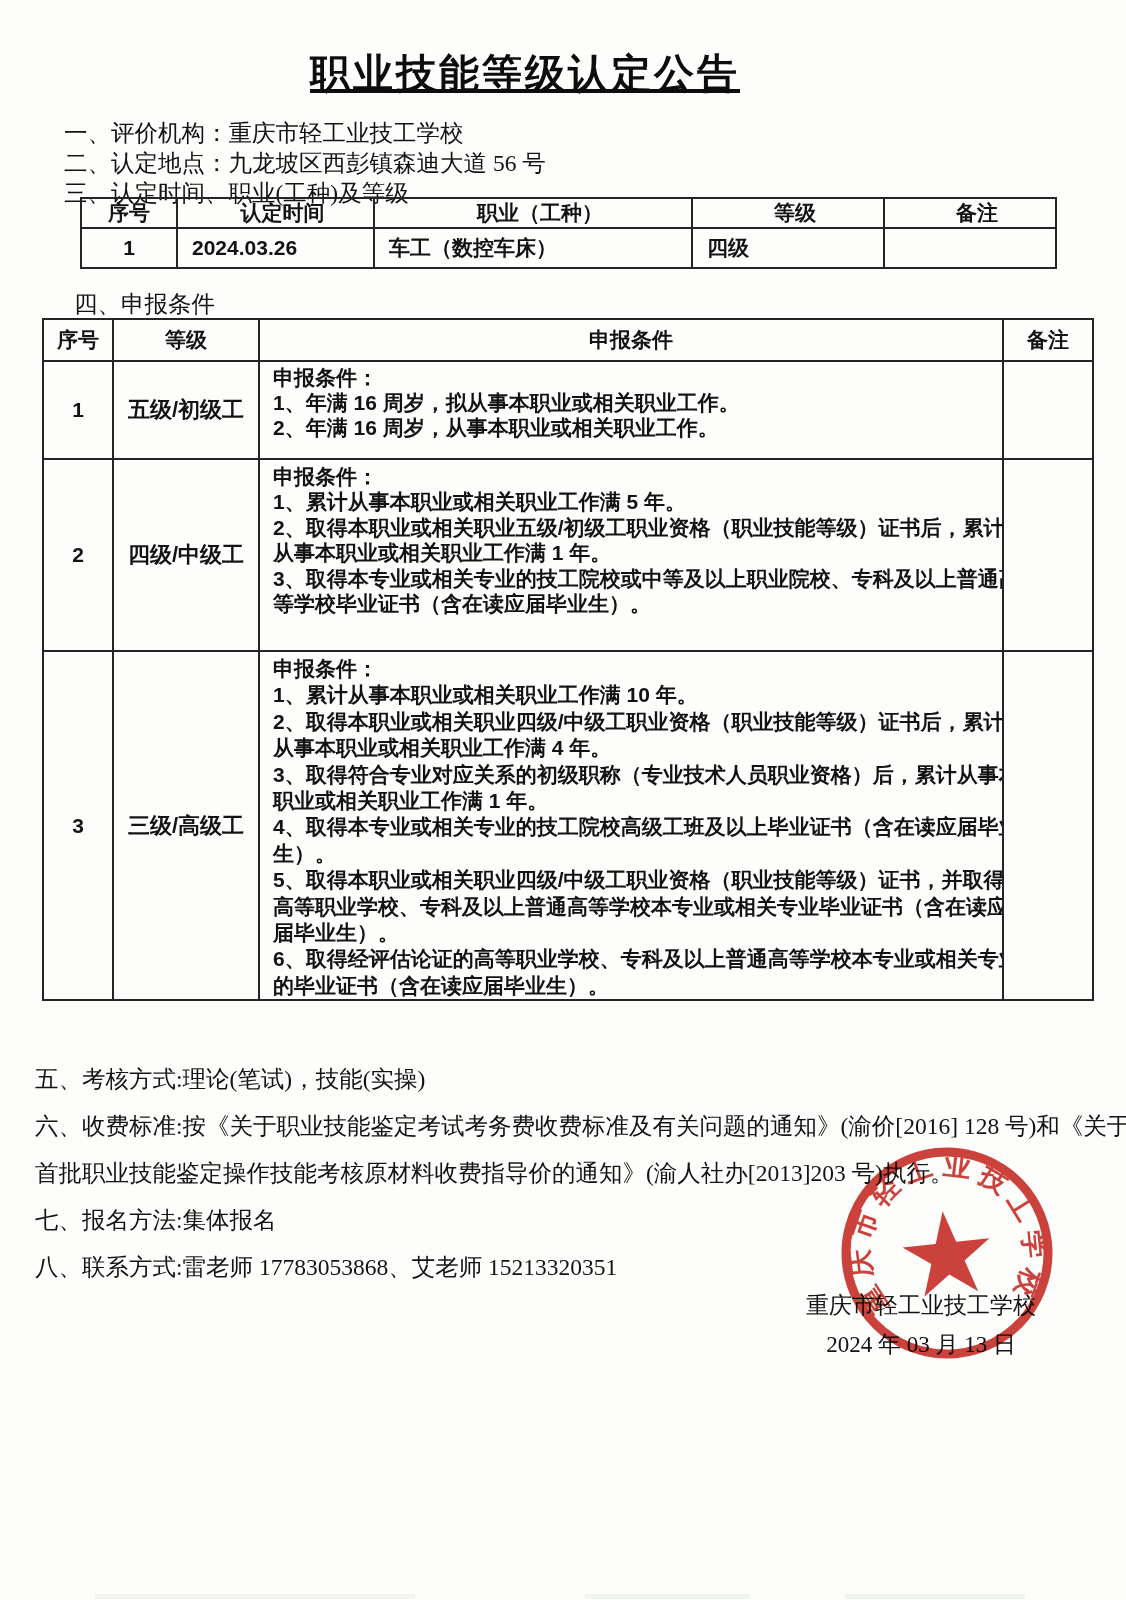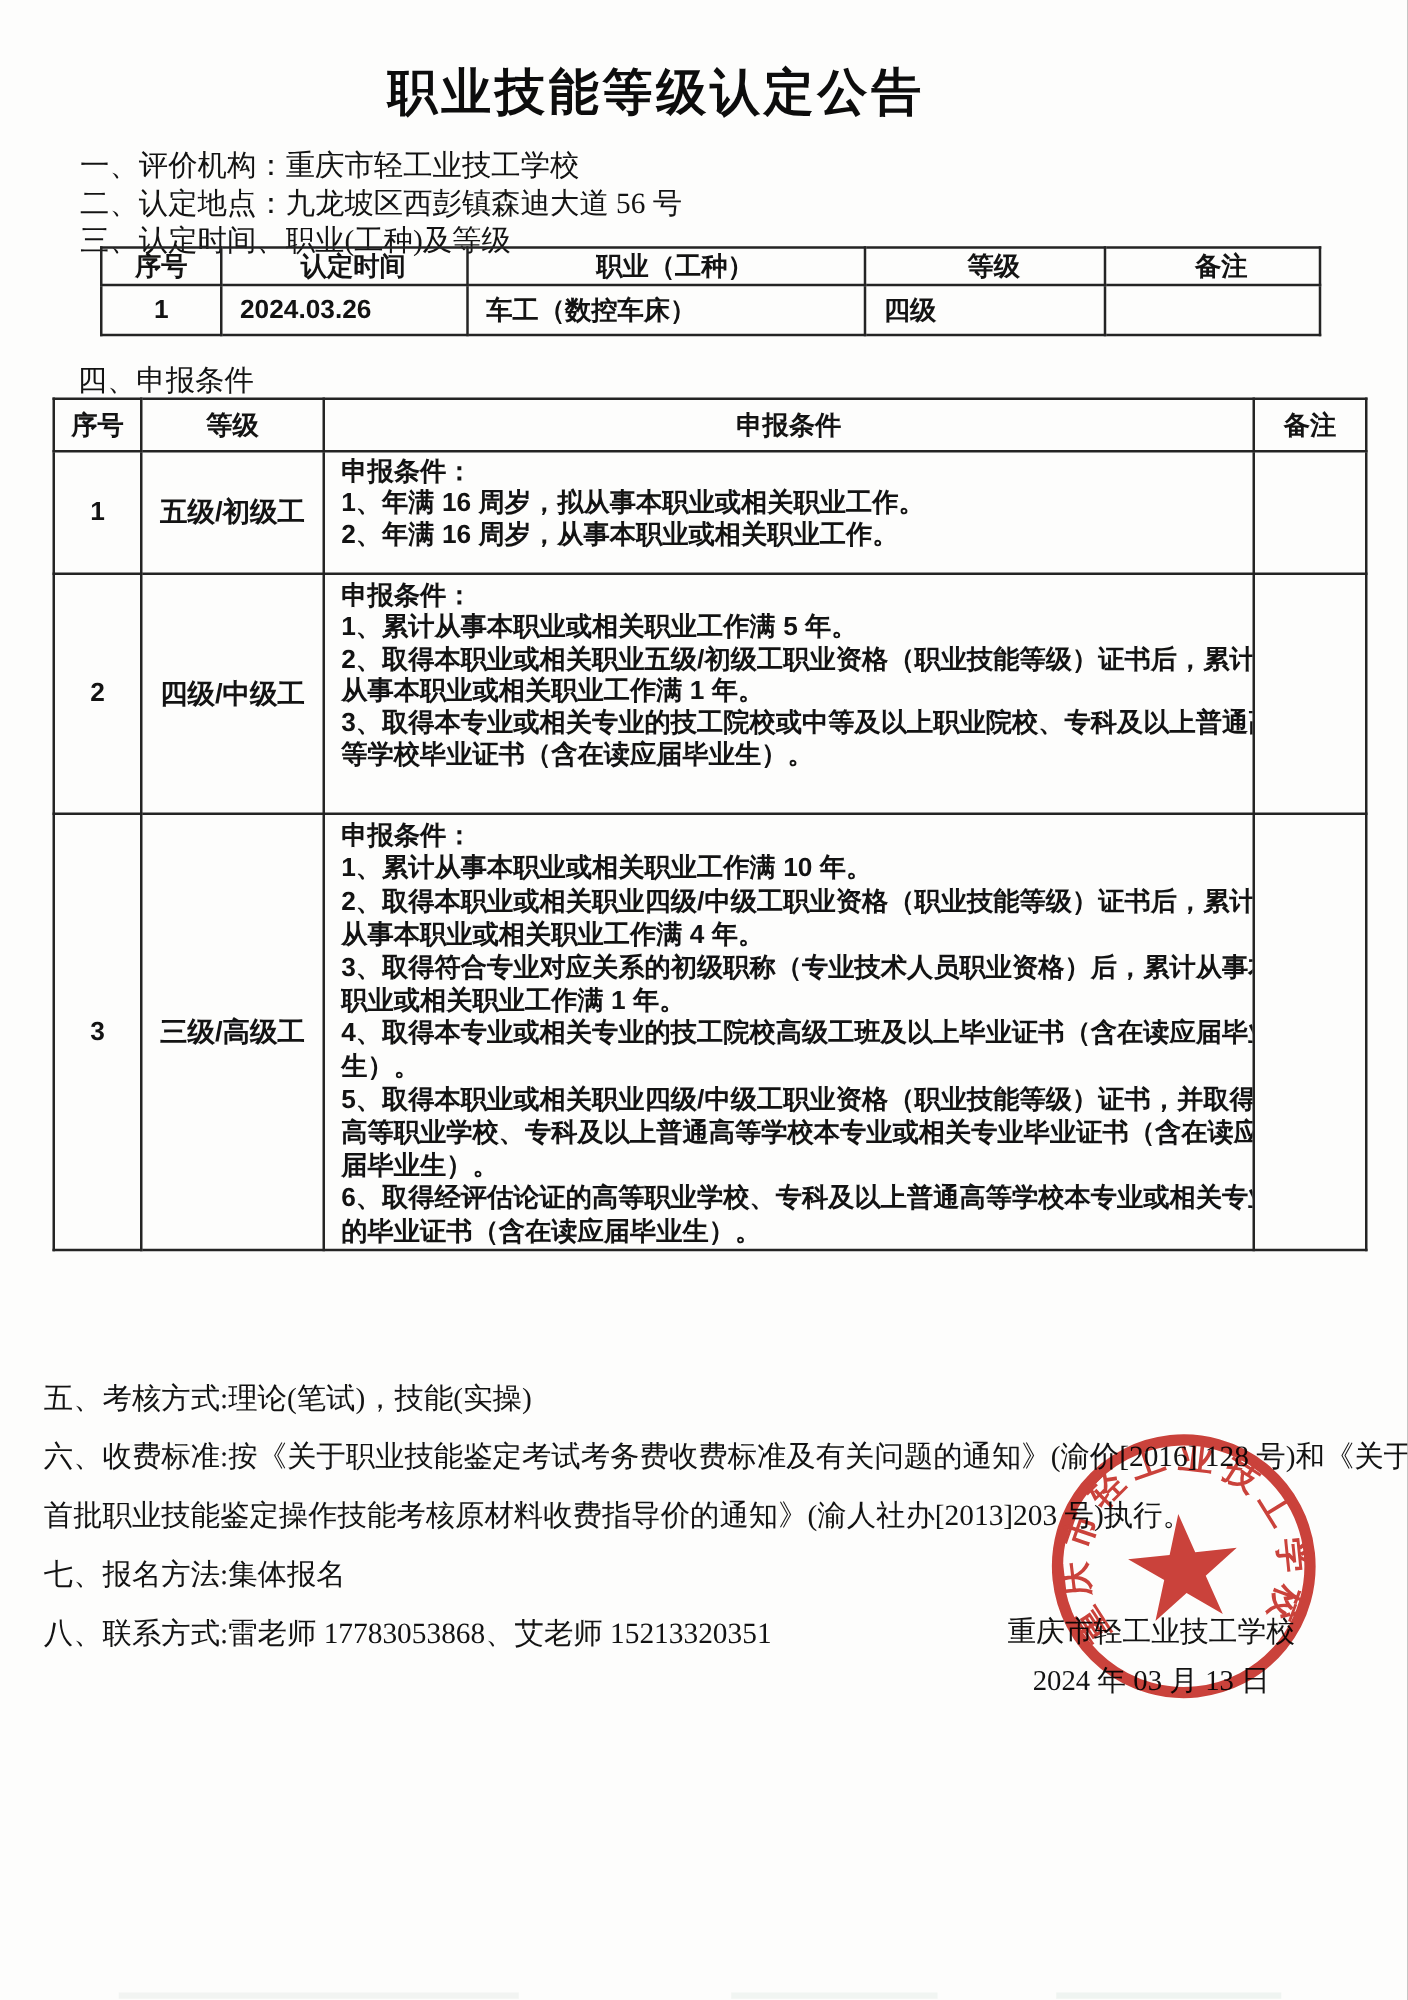--- a/index.html
+++ b/index.html
@@ -4,21 +4,21 @@
 <style>
   html,body{margin:0;padding:0;background:#9a9a9a;}
   .page{
     position:relative;width:1126px;height:1600px;margin:0 auto;
     background:#fdfdfc;overflow:hidden;color:#131313;
     font-family:"Liberation Serif",serif;
   }
   .doc-title{
     position:absolute;left:0;top:46px;width:1050px;text-align:center;
     font-family:"Liberation Sans",sans-serif;font-weight:bold;
-    font-size:40px;letter-spacing:3px;white-space:nowrap;color:#0d0d0d;
+    font-size:40px;letter-spacing:3px;white-space:nowrap;color:#0d0d0d;text-decoration:underline;
   }
   .intro{position:absolute;left:64px;top:118px;font-size:23.5px;line-height:30.2px;}
   .intro-line{white-space:nowrap;}
 
   table{border-collapse:collapse;table-layout:fixed;}
   td{border:2px solid #242424;overflow:hidden;}
 
   .t1{position:absolute;left:80px;top:197px;width:975px;}
   .t2{position:absolute;left:42px;top:318px;width:1050px;}
 
@@ -39,23 +39,23 @@
   }
   .cond{vertical-align:top;padding:4px 4px 0 13px;}
   .cond-line{
     white-space:nowrap;
     font-family:"Liberation Sans",sans-serif;font-weight:600;font-size:21px;
   }
   .lh-a .cond-line{line-height:24.8px;}
   .lh-b .cond-line{line-height:25.4px;}
   .lh-c .cond-line{line-height:26.4px;}
 
-  .sec4{position:absolute;left:62px;top:288px;font-size:23.5px;white-space:nowrap;}
-
-  .notes{position:absolute;left:35px;top:1096px;width:1075px;font-size:23.5px;line-height:47px;}
+  .sec4{position:absolute;left:74px;top:288px;font-size:23.5px;white-space:nowrap;}
+
+  .notes{position:absolute;left:35px;top:1056px;width:1075px;font-size:23.5px;line-height:47px;}
   .note-line{white-space:nowrap;}
 
   .signature{
     position:absolute;left:792px;top:1286px;width:258px;text-align:center;
     font-size:23px;line-height:39px;
   }
   .sig-line{white-space:nowrap;}
 
   .stamp{
     position:absolute;left:831px;top:1137px;width:232px;height:232px;

